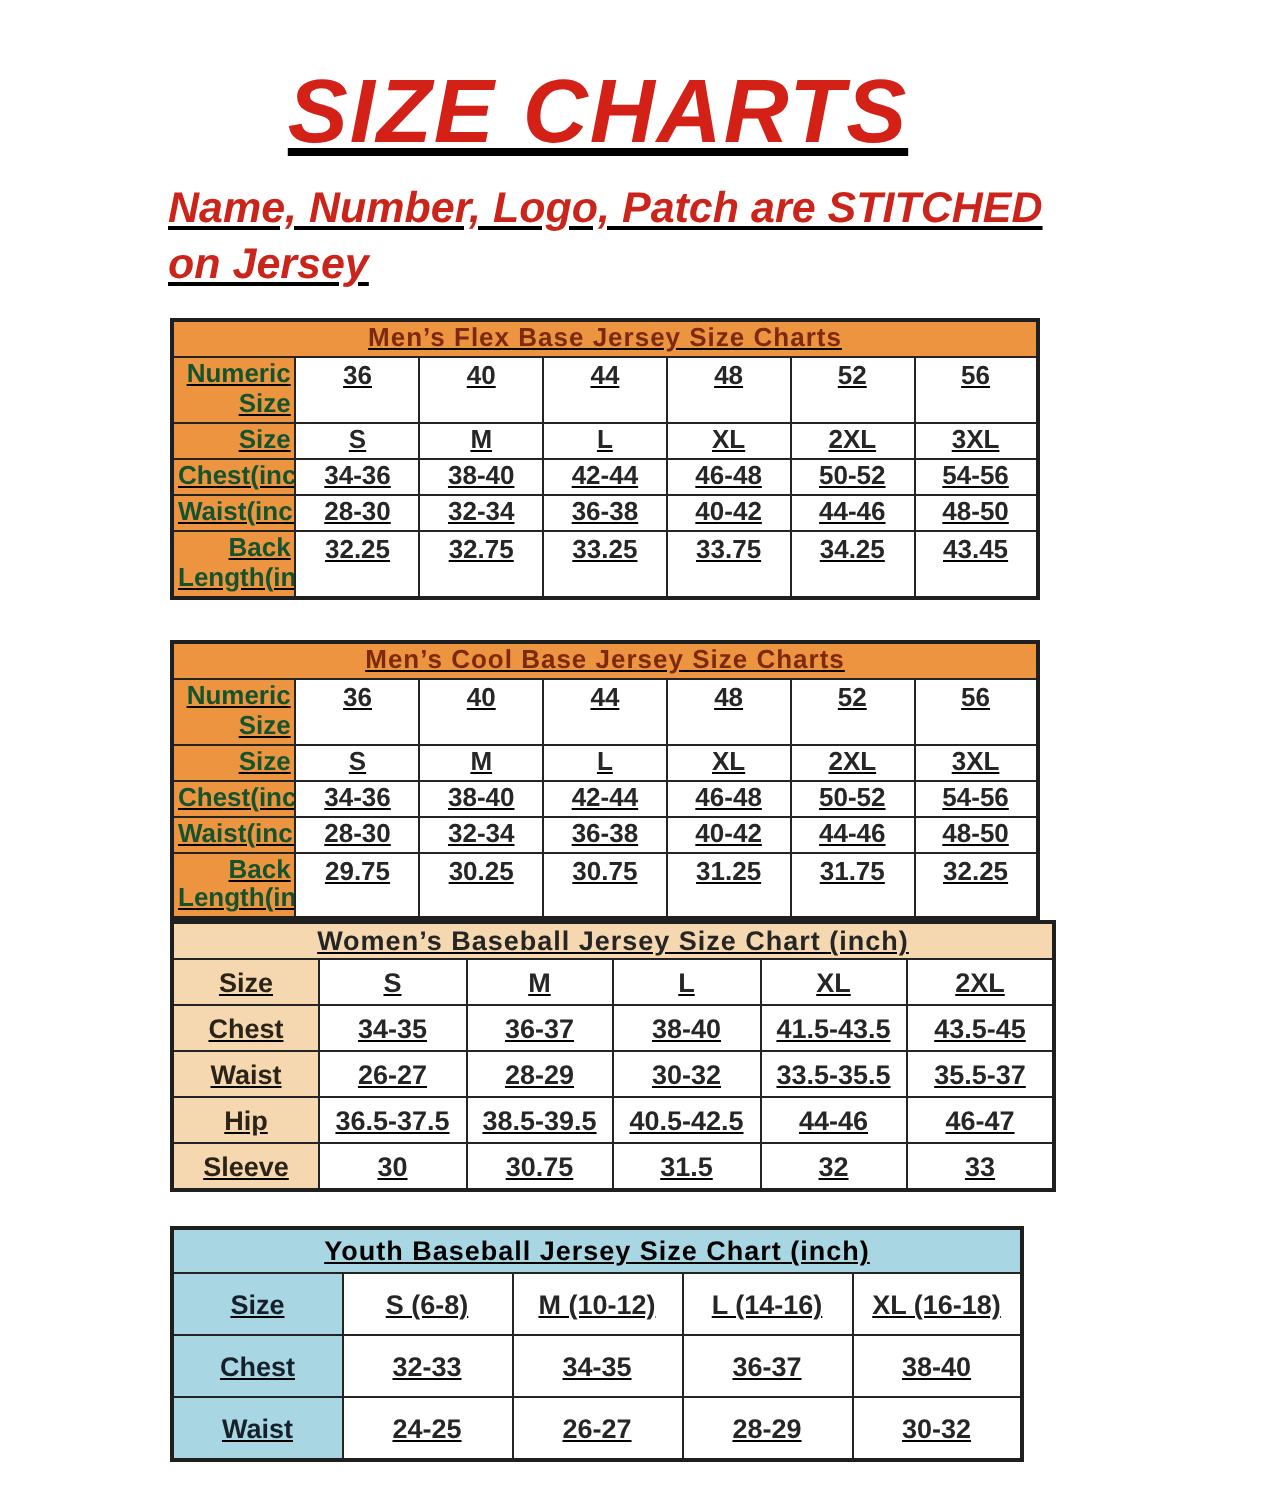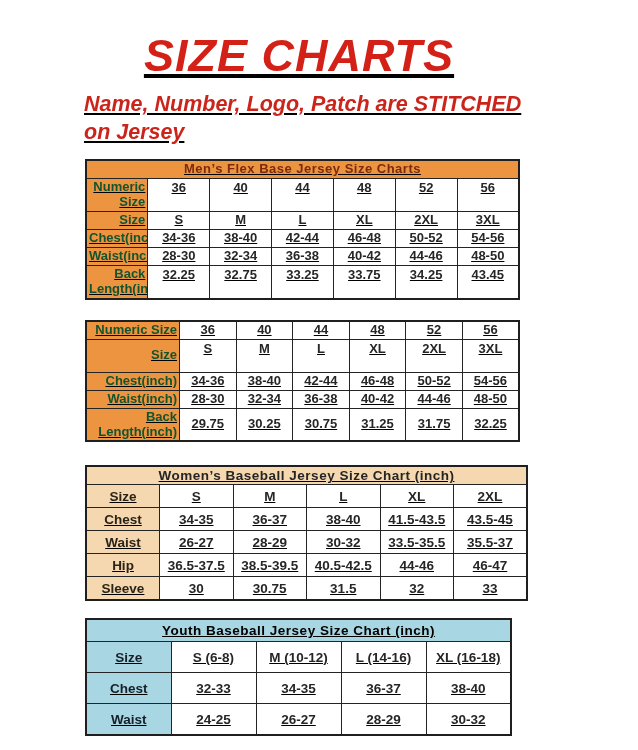--- a/index.html
+++ b/index.html
@@ -56,21 +56,21 @@
   .theme-orange td { font-size:13px; height:15px; line-height:1.15; }
   .theme-orange td.title-cell { background:#ed9440; color:#7c2a0e; height:13px; }
   .theme-orange td.label { background:#ed9440; color:#14532d; width:88px;text-align:right; }
   .theme-orange tr:nth-child(2) { height:33px; }
   .theme-orange tr:nth-child(2) td.val { vertical-align:top; padding-top:2px; }
   .theme-orange tr:nth-child(6) { height:31px; }
   .theme-orange tr:nth-child(6) td.val { vertical-align:top; padding-top:2px; }
   .mens-gap { margin-top:20px; }
 
   
-  .theme-peach { width:443px; margin-top:23px; }
+  .theme-peach { width:443px; }
   .theme-peach td { font-size:13.5px; height:20px; }
   .theme-peach td.title-cell { background:#f5d8b0; color:#252525; height:15px; }
   .theme-peach td.label { background:#f5d8b0; color:#2b2317; width:71px; }
 
   
   .theme-blue { width:427px; margin-top:17px; }
   .theme-blue td { font-size:13.5px; height:28px; }
   .theme-blue td.title-cell { background:#a8d6e2; color:#000000; height:19px; }
   .theme-blue td.label { background:#a8d6e2; color:#15202a; width:84px; }
 </style>
@@ -131,20 +131,23 @@
             <td class="val">33.75</td>
             <td class="val">34.25</td>
             <td class="val">43.45</td>
           </tr>
         </tbody>
       </table>
 
     <table class="size-table theme-orange mens-gap">
         <tbody>
           <tr>
+            <td colspan="7" class="title-cell">Men’s Cool Base Jersey Size Charts</td>
+          </tr>
+          <tr>
             <td class="label">Numeric Size</td>
             <td class="val">36</td>
             <td class="val">40</td>
             <td class="val">44</td>
             <td class="val">48</td>
             <td class="val">52</td>
             <td class="val">56</td>
           </tr>
           <tr>
             <td class="label">Size</td>

